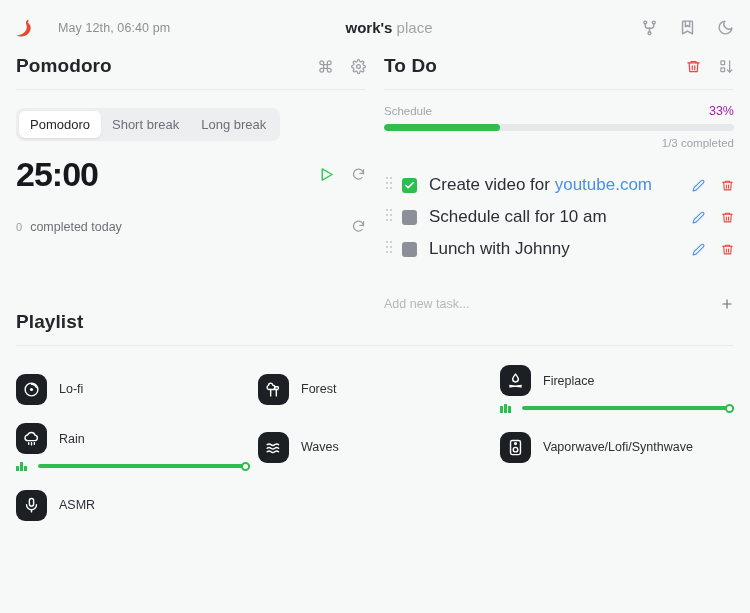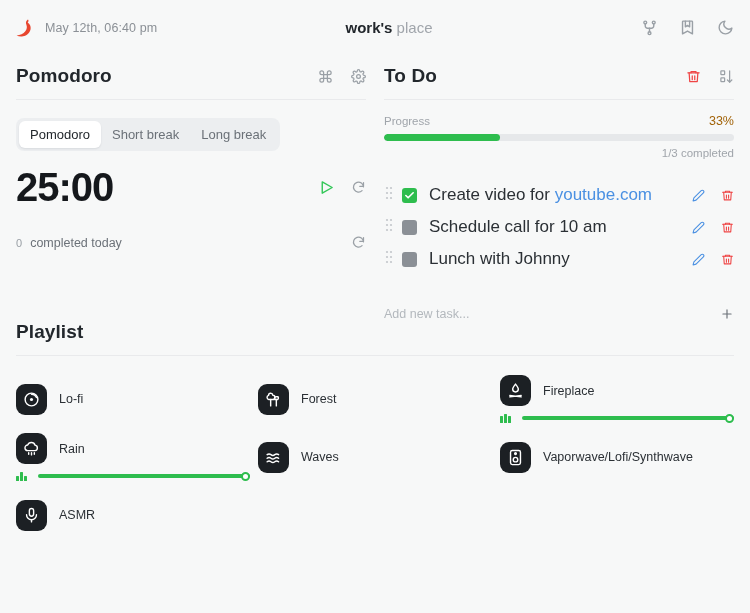--- a/index.html
+++ b/index.html
@@ -12,37 +12,37 @@
   }
   .app { width: 750px; height: 613px; position: relative; }
 
   
   .header {
     height: 55px;
     display: flex; align-items: center;
     padding: 0 16px;
     position: relative;
   }
-  .brand { display: flex; align-items: center; gap: 11px; }
+  .brand { display: flex; align-items: center; gap: 24px; }
   .logo { width: 18px; height: 20px; display: block; }
   .date-text { font-size: 12.5px; color: #8b9096; letter-spacing: .1px; }
   .title {
     position: absolute; left: 0; right: 0; text-align: center;
     font-size: 15px; pointer-events: none; padding-left: 28px;
   }
   .title .t-strong { color: #22272c; font-weight: 700; }
   .title .t-soft { color: #a0a5ab; font-weight: 400; }
   .header-actions {
     margin-left: auto; display: flex; align-items: center; gap: 21px;
   }
   .hicon { width: 17px; height: 17px; color: #9aa0a6; cursor: pointer; display: block; }
 
   
   .cols { display: flex; padding: 0 16px; gap: 18px; }
-  .col { flex: 1 1 0; min-width: 0; margin-top: 10px; }
+  .col { flex: 1 1 0; min-width: 0; }
 
   .panel-head {
     display: flex; align-items: center;
     padding-bottom: 12px;
   }
   .panel-title { font-size: 19px; font-weight: 700; color: #22272c; letter-spacing: .1px; }
   .panel-head-actions { margin-left: auto; display: flex; align-items: center; gap: 18px; }
   .picon { width: 15px; height: 15px; color: #9aa0a6; cursor: pointer; display: block; }
   .picon.danger { color: #ef4444; }
   .rule { height: 1px; background: #e9eaec; }
@@ -53,35 +53,35 @@
     display: inline-flex; background: #eceef0; border-radius: 8px; padding: 3px;
   }
   .tab {
     font-size: 13px; color: #6b7178; padding: 6px 11px; border-radius: 6px;
     cursor: pointer; white-space: nowrap; border: none; background: transparent;
     font-family: inherit;
   }
   .tab.active { background: #ffffff; color: #22272c; box-shadow: 0 1px 2px rgba(16,24,40,.09); }
   .timer-row { display: flex; align-items: center; margin-top: 16px; }
   .timer {
-    font-size: 40px; font-weight: 700; letter-spacing: -1px; color: #15181c; line-height: 1;
+    font-size: 34px; font-weight: 700; letter-spacing: -1px; color: #15181c; line-height: 1;
   }
   .timer-actions { margin-left: auto; display: flex; align-items: center; gap: 16px; }
   .play-icon { width: 17px; height: 17px; color: #34c759; cursor: pointer; display: block; }
   .reset-icon { width: 15px; height: 15px; color: #9aa0a6; cursor: pointer; display: block; }
   .completed-row { display: flex; align-items: center; margin-top: 28px; }
   .completed-count { font-size: 11px; color: #9aa0a6; margin-right: 8px; }
   .completed-label { font-size: 12.5px; color: #6b7178; }
   .completed-reset { margin-left: auto; }
 
   
   .todo-body { padding-top: 14px; }
   .progress-head { display: flex; align-items: baseline; }
   .progress-label { font-size: 11.5px; color: #a0a5ab; }
-  .progress-pct { margin-left: auto; font-size: 12.5px; color: #a16207; }
+  .progress-pct { margin-left: auto; font-size: 12.5px; color: #a21caf; }
   .progress-track {
     margin-top: 6px; height: 7px; border-radius: 5px; background: #e6e8ea; overflow: hidden;
   }
   .progress-fill { height: 100%; border-radius: 5px; background: #2ebd4e; }
   .progress-sub { margin-top: 6px; font-size: 11.5px; color: #a0a5ab; text-align: right; }
 
   .task-list { margin-top: 22px; }
   .task-row { display: flex; align-items: center; height: 28px; margin-bottom: 4px; }
   .drag-handle { width: 10px; color: #c3c7cb; cursor: grab; display: block; }
   .checkbox {
@@ -250,21 +250,21 @@
               <path d="M17 3v18"></path>
                 <path d="M13.5 17.5L17 21l3.5-3.5"></path>
             </svg>
           </span>
         </div>
       </div>
       <div class="rule"></div>
 
       <div class="todo-body">
         <div class="progress-head">
-          <span class="progress-label">Progress</span>
+          <span class="progress-label">Schedule</span>
           <span class="progress-pct">33%</span>
         </div>
         <div class="progress-track">
           <div class="progress-fill" id="progress-fill" style="width: 33%;"></div>
         </div>
         <div class="progress-sub">1/3 completed</div>
 
         <div class="task-list">
 
           <div class="task-row">

